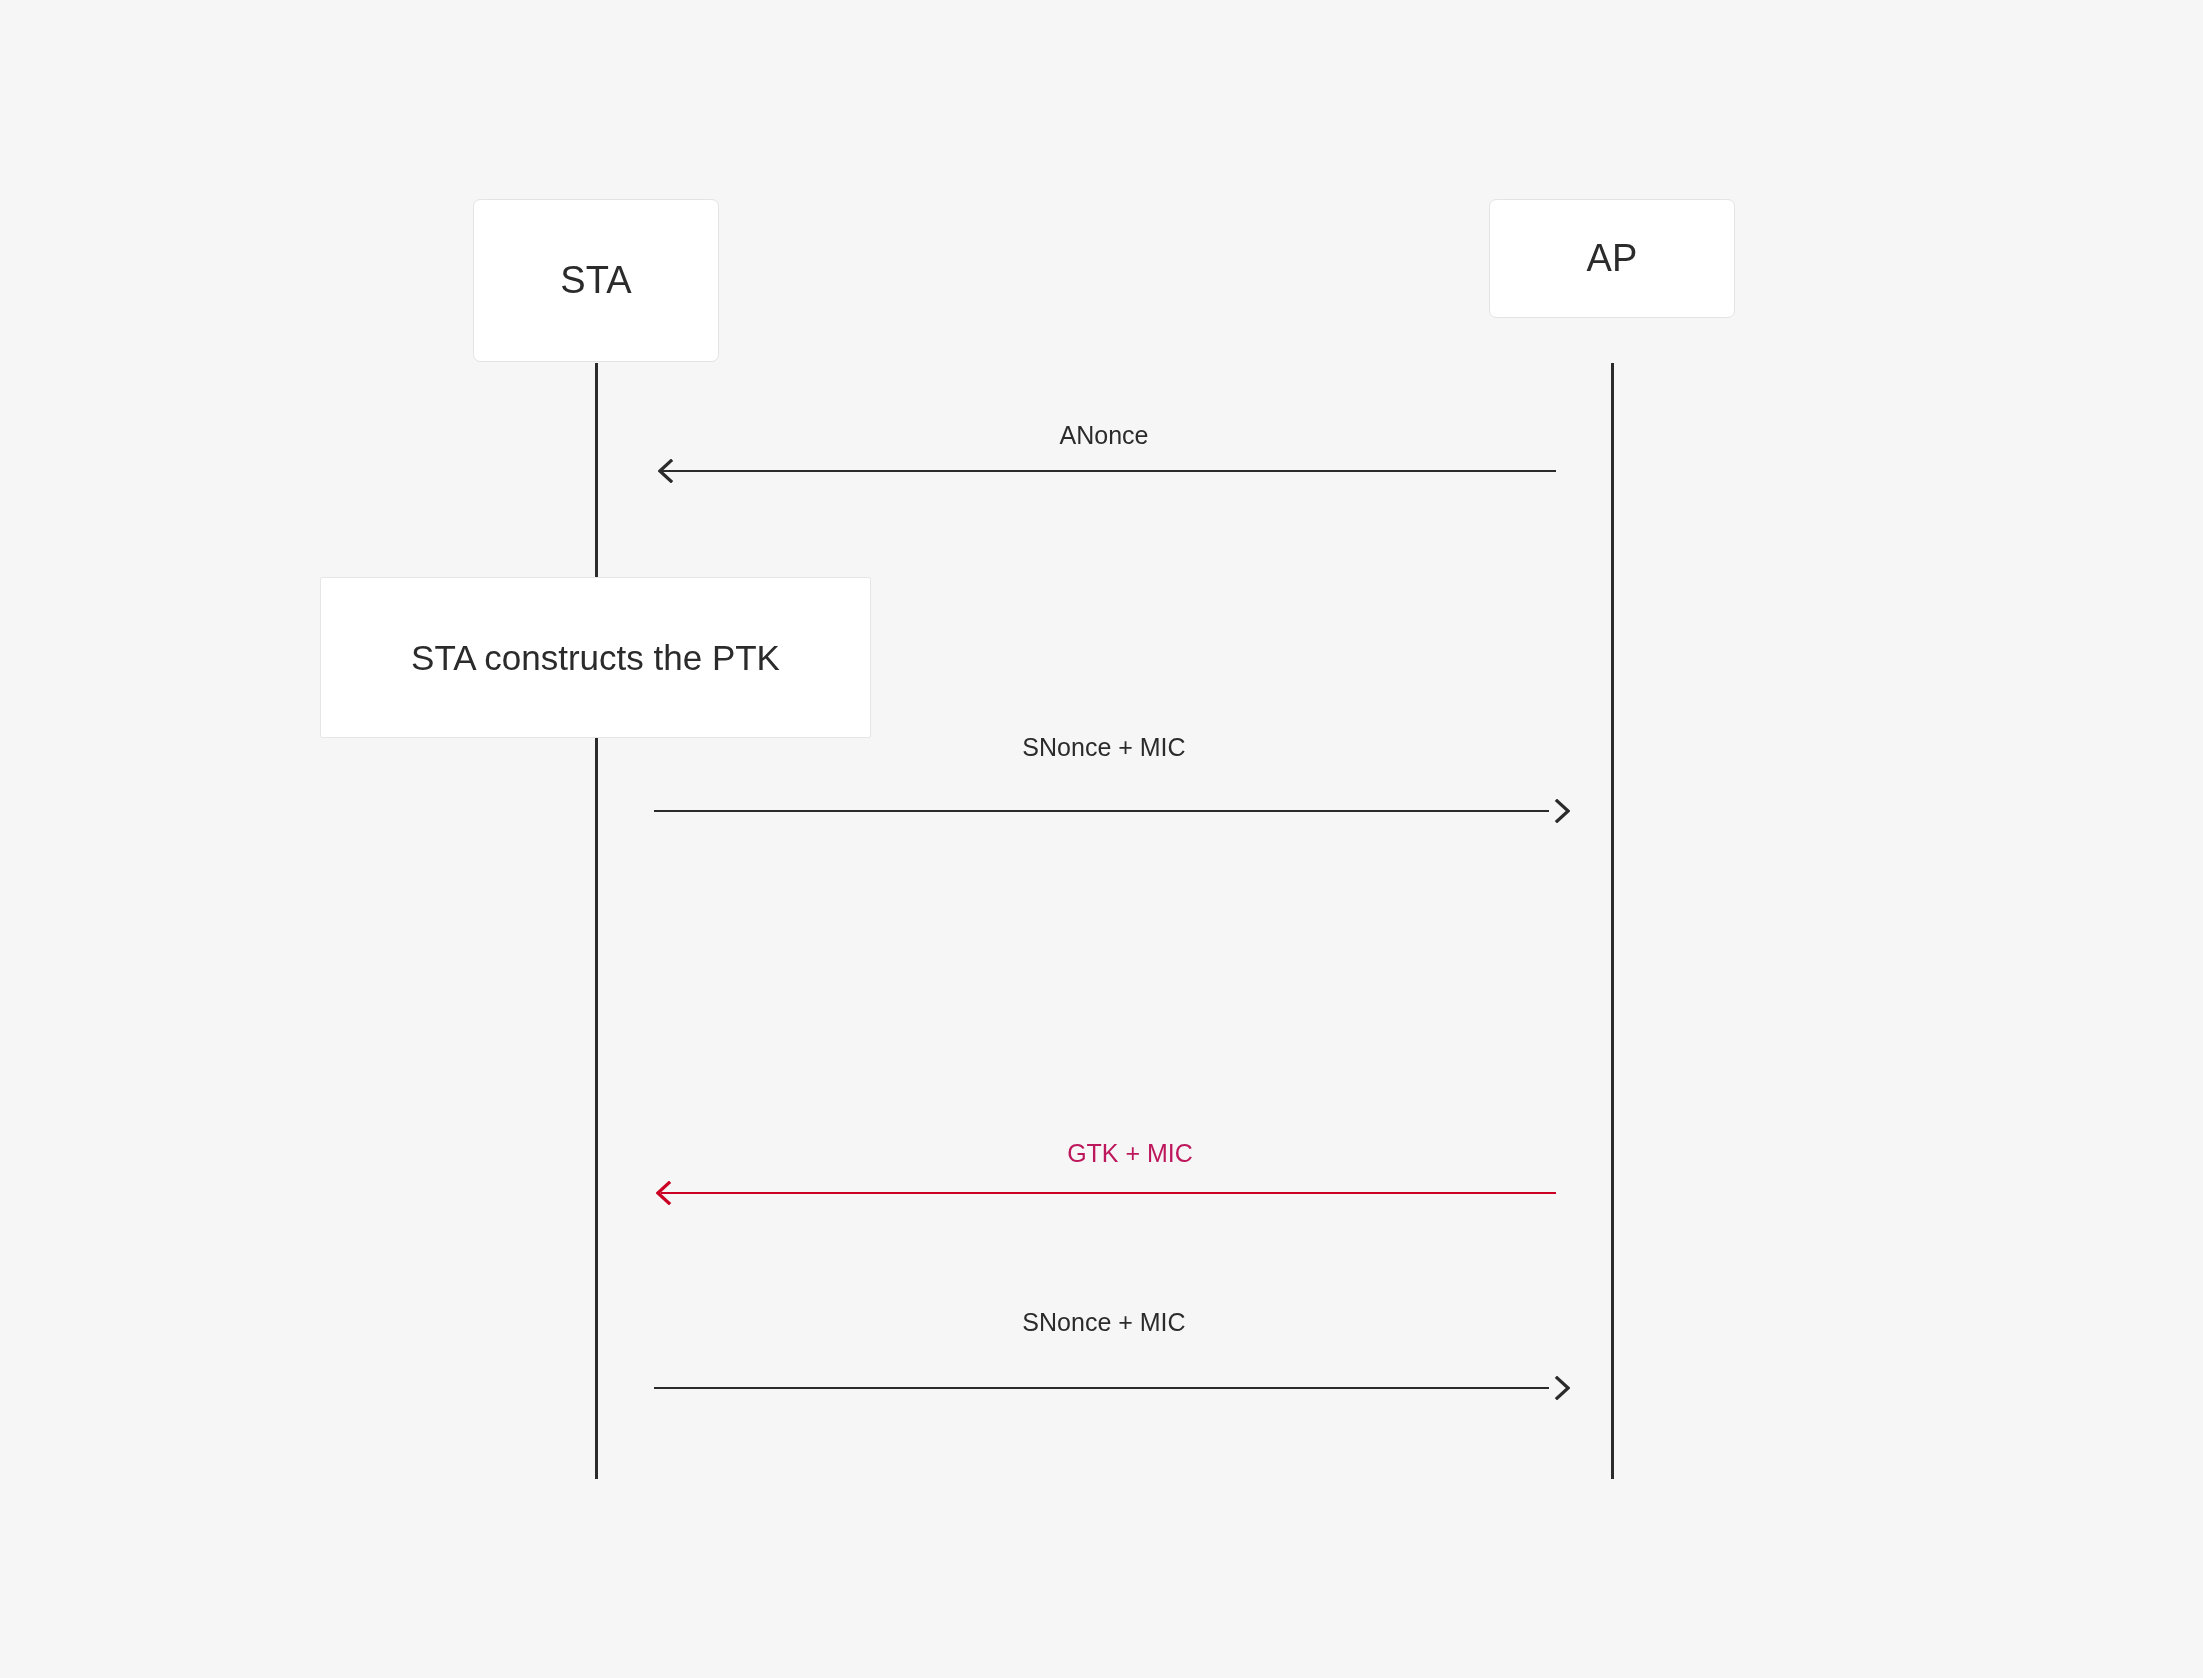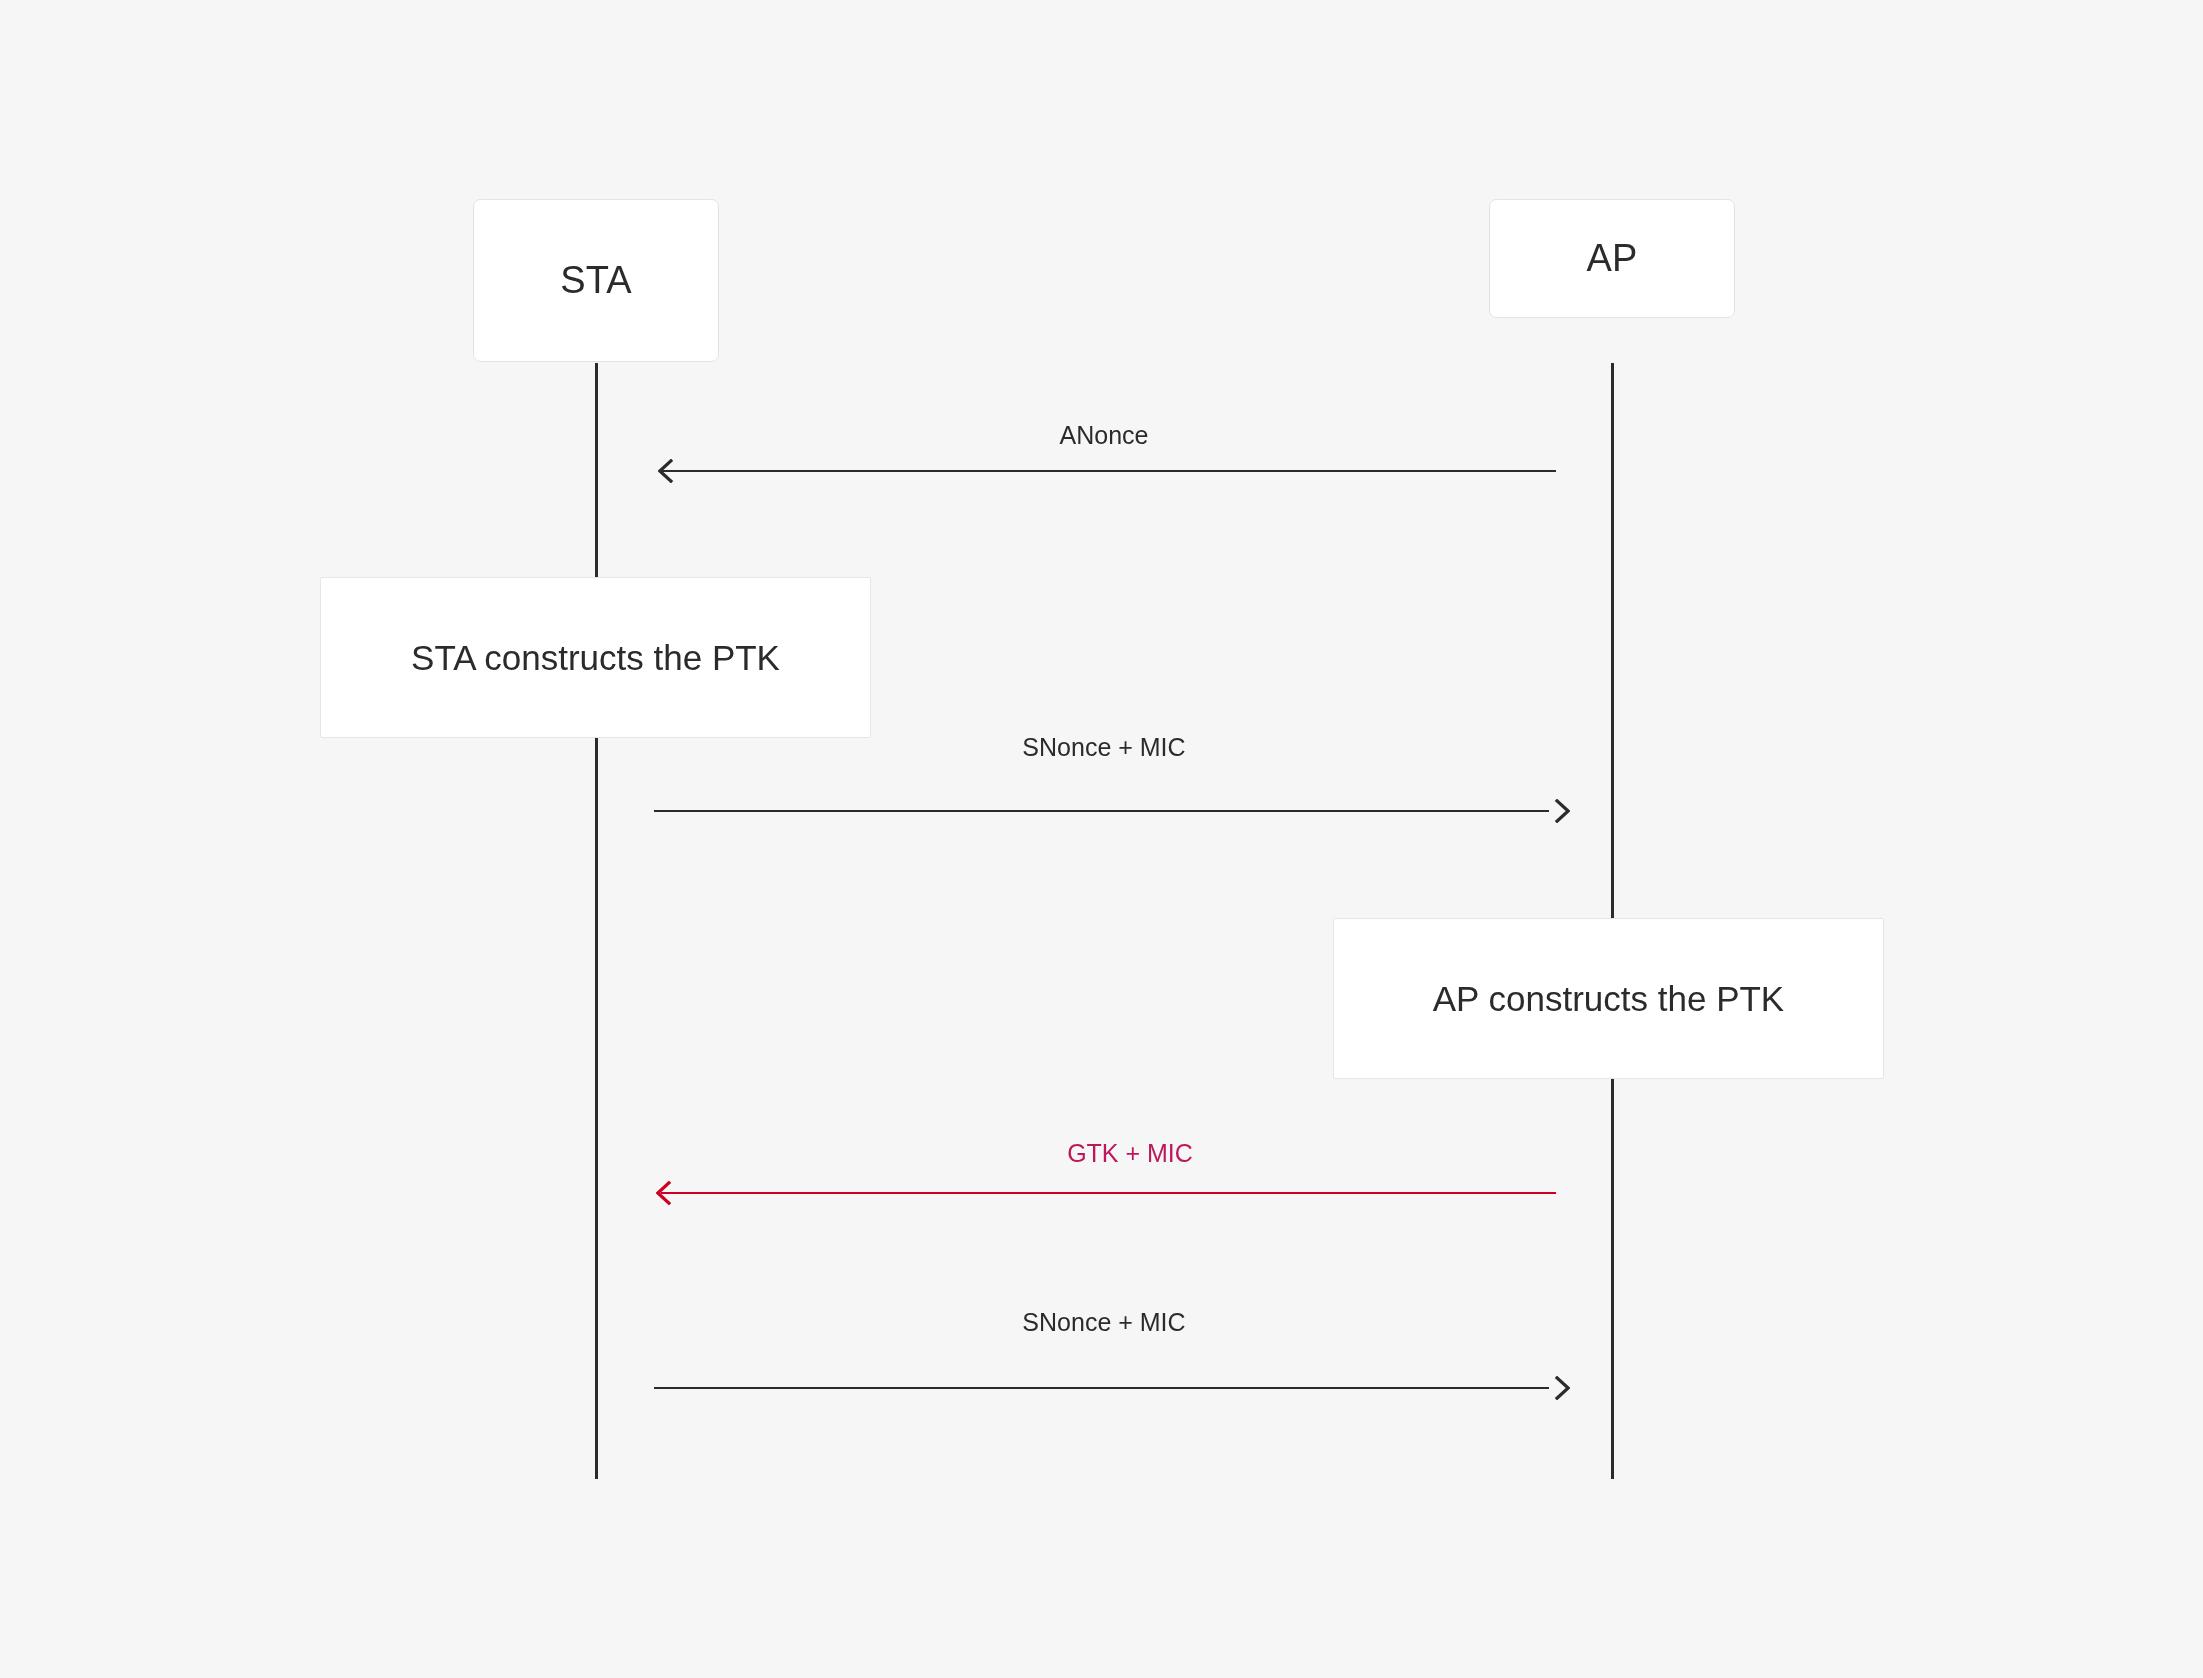--- a/index.html
+++ b/index.html
@@ -134,23 +134,20 @@
   </div>
 
   <div class="message" style="left:0; top:0; width:2204px; height:0.9px;">
     <span class="message-label" style="left:1104px; top:733px;">SNonce + MIC</span>
     <div class="message-line" style="left:654px; top:810px; width:895px;"></div>
     <svg class="arrowhead" viewBox="0 0 26 26" style="left:1546px; top:799px;">
       <polyline class="ah-stroke" points="12,2 24,13 12,24"></polyline>
     </svg>
   </div>
 
-  <div class="note-box" style="left:1333px; top:918px; width:551px; height:161px;">
-    <span class="note-label">AP constructs the PTK</span>
-  </div>
 
   <div class="message" style="left:0; top:0; width:2204px; height:0.9px;">
     <span class="message-label accent" style="left:1104px; top:1139px;">GTK + MIC</span>
     <div class="message-line accent" style="left:661px; top:1192px; width:895px;"></div>
     <svg class="arrowhead accent" viewBox="0 0 26 26" style="left:656px; top:1181px;">
       <polyline class="ah-stroke" points="14,2 2,13 14,24"></polyline>
     </svg>
   </div>
 
   <div class="message" style="left:0; top:0; width:2204px; height:0.9px;">

